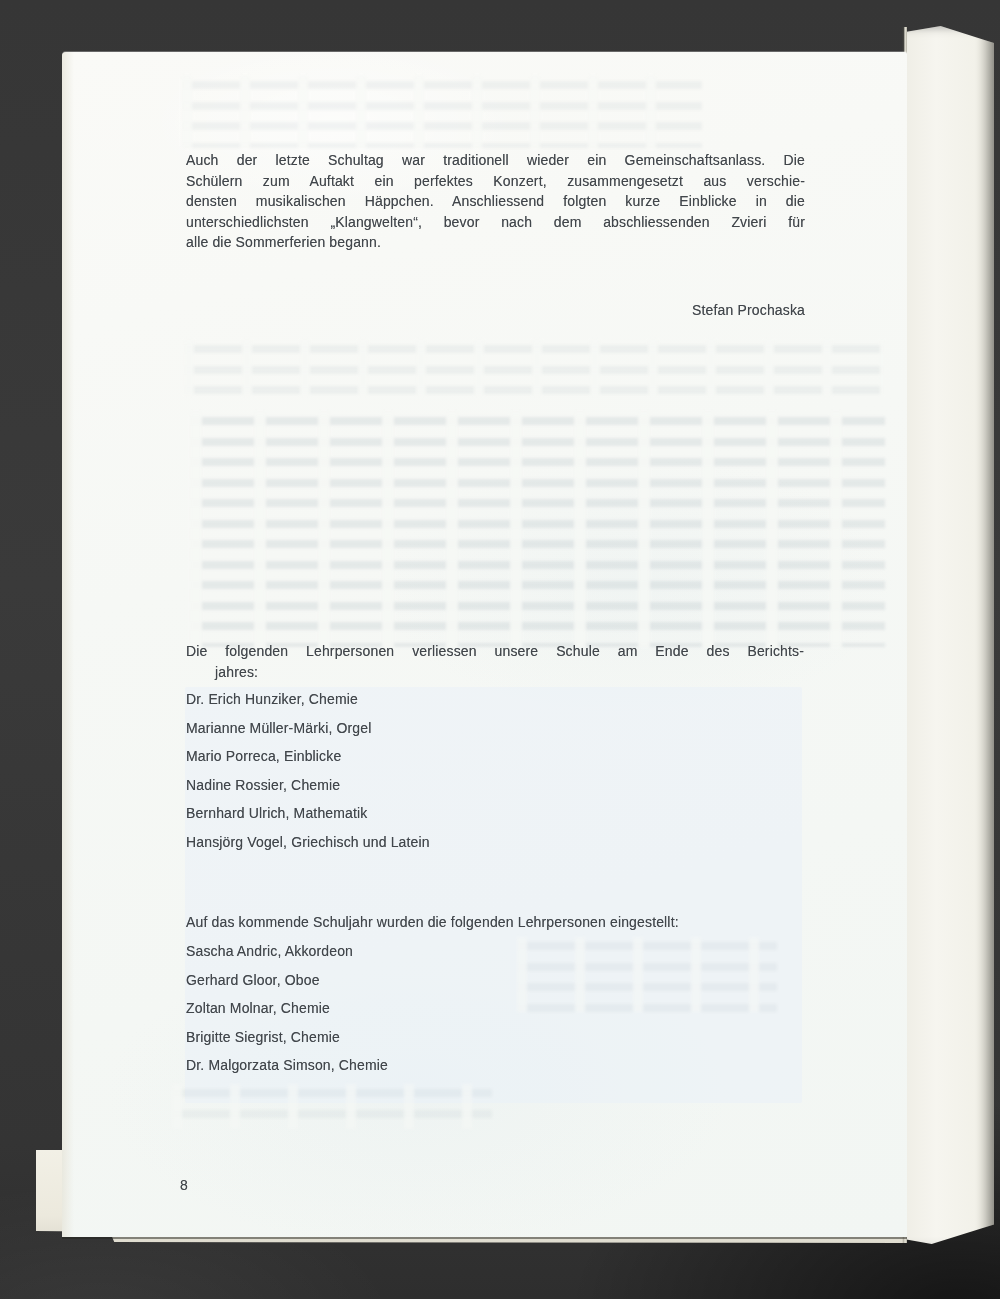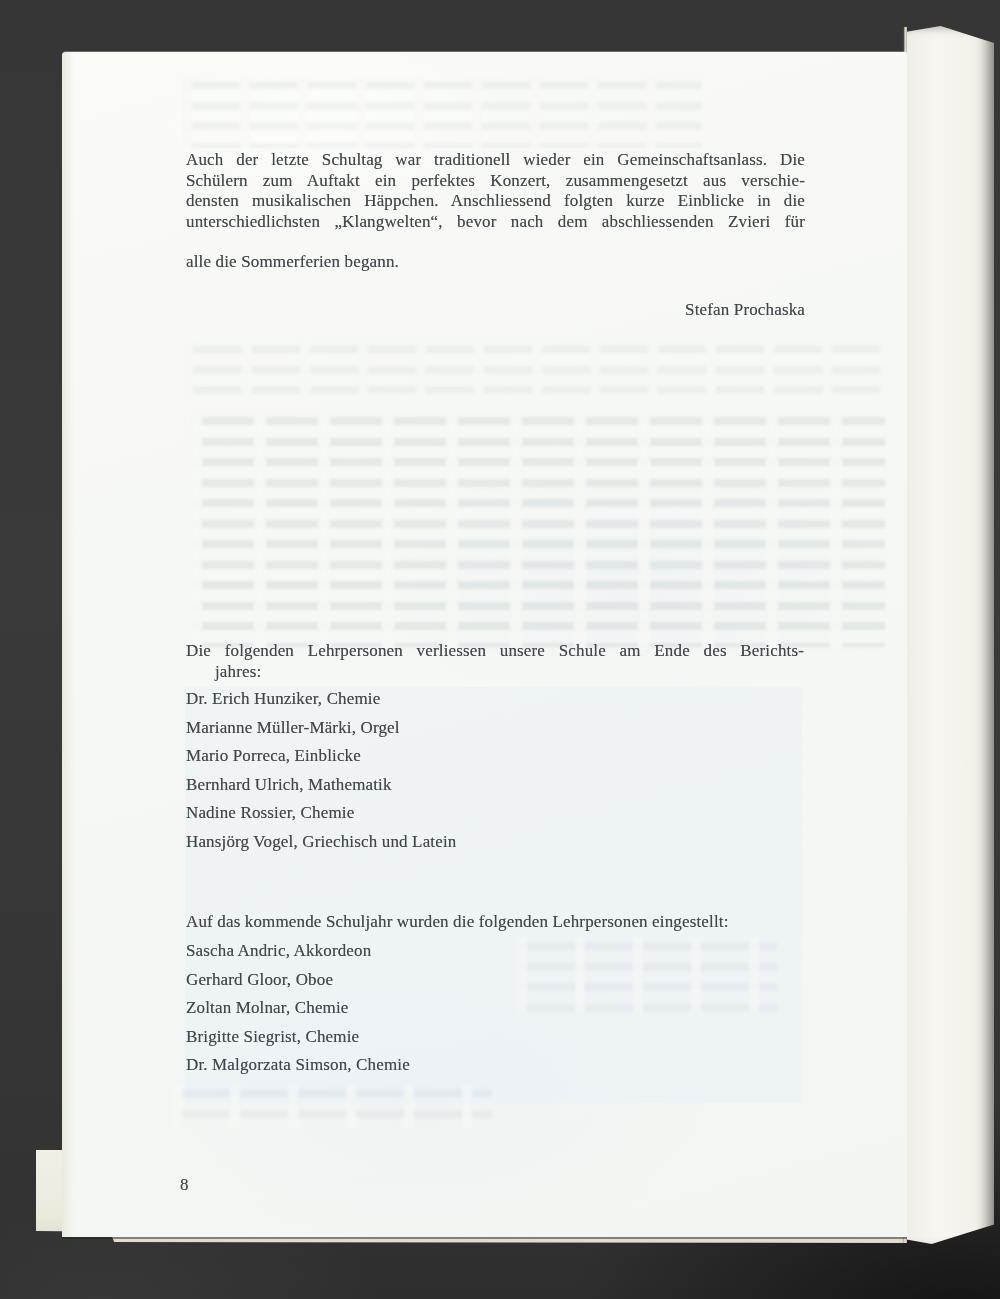--- a/index.html
+++ b/index.html
@@ -36,21 +36,21 @@
   .fold-line{position:absolute;left:902px;top:27px;width:5px;height:1216px;
     background:linear-gradient(90deg, rgba(95,95,82,0.0) 0%, rgba(95,95,82,0.35) 35%, #e9e7db 60%, #b6b4a8 100%);
   }
 
   
   .page{position:absolute;left:62px;top:52px;width:845px;height:1185px;
     background:linear-gradient(165deg,#fafaf7 0%,var(--paper,#f6f8f5) 40%,#f2f6f3 100%);
     border-radius:4px 2px 0 0;
     box-shadow:0 2px 0 rgba(35,35,30,0.5), 0 -1px 0 rgba(255,255,255,0.25);
     color:var(--ink,#41464b);
-    font-size:17px; letter-spacing:0.15px;font-family:Liberation Serif, serif;
+    font-size:14px; letter-spacing:0.15px;
   }
   .page::before{content:"";position:absolute;inset:0;pointer-events:none;z-index:0;
     background:
       radial-gradient(ellipse 320px 140px at 32% 6%, rgba(255,255,255,0.55), rgba(255,255,255,0) 60%),
       radial-gradient(ellipse 430px 220px at 68% 45%, rgba(208,224,230,0.14), rgba(208,224,230,0) 60%),
       radial-gradient(ellipse 520px 260px at 42% 88%, rgba(213,227,235,0.16), rgba(213,227,235,0) 60%);
   }
   .page::after{content:"";position:absolute;left:0;top:0;bottom:0;width:12px;z-index:0;
     background:linear-gradient(90deg,#e6e4d8 0%,rgba(230,228,216,0) 100%);opacity:.75;
     border-radius:4px 0 0 0;}
@@ -71,21 +71,21 @@
   .ghost-bottom{left:110px;top:1032px;width:320px;height:45px;opacity:.5;}
 
   
   .tint-region{position:absolute;left:123px;top:635px;width:617px;height:416px;z-index:1;
     background:var(--tint-region,#e9f1f7);opacity:.55;border-radius:2px;}
 
   .textblock{position:absolute;z-index:3;text-shadow:0 0 0.5px rgba(65,70,75,0.55);}
 
   .intro-para{left:124px;top:98px;width:619px;}
   .jline{display:block;line-height:20.5px;text-align:justify;text-align-last:justify;}
-  .intro-para .jline:last-child{text-align-last:left;margin-top:20px;}
+  .intro-para .jline:last-child{text-align-last:left;}
   .dep-heading{left:124px;top:589px;width:618px;}
   .dep-heading .jline:last-child{text-align-last:left;margin-left:29px;}
 
   .signature-line{top:248px;right:102px;line-height:20.5px;text-align:left;}
 
   .roster{left:124px;top:633px;width:640px;}
   .roster-item{display:block;line-height:28.5px;}
   .roster-hires{top:885px;}
 
   .hire-heading{left:124px;top:860px;width:660px;line-height:20.5px;}
@@ -123,22 +123,22 @@
 
     <div class="textblock dep-heading">
         <div class="jline">Die folgenden Lehrpersonen verliessen unsere Schule am Ende des Berichts-</div>
         <div class="jline">jahres:</div>
       </div>
 
     <div class="textblock roster roster-departures">
         <div class="roster-item">Dr. Erich Hunziker, Chemie</div>
         <div class="roster-item">Marianne Müller-Märki, Orgel</div>
         <div class="roster-item">Mario Porreca, Einblicke</div>
+        <div class="roster-item">Nadine Rossier, Chemie</div>
         <div class="roster-item">Bernhard Ulrich, Mathematik</div>
-        <div class="roster-item">Nadine Rossier, Chemie</div>
         <div class="roster-item">Hansjörg Vogel, Griechisch und Latein</div>
       </div>
 
     <div class="textblock hire-heading">Auf das kommende Schuljahr wurden die folgenden Lehrpersonen eingestellt:</div>
 
     <div class="textblock roster roster-hires">
         <div class="roster-item">Sascha Andric, Akkordeon</div>
         <div class="roster-item">Gerhard Gloor, Oboe</div>
         <div class="roster-item">Zoltan Molnar, Chemie</div>
         <div class="roster-item">Brigitte Siegrist, Chemie</div>

